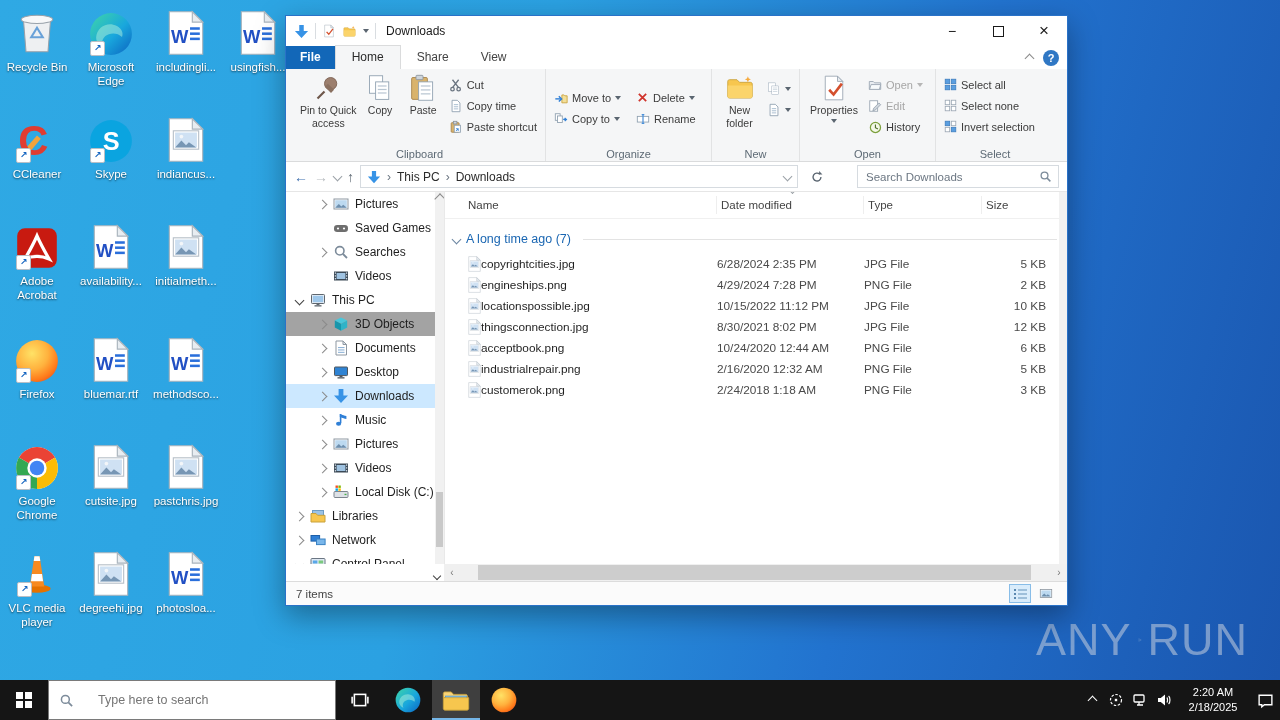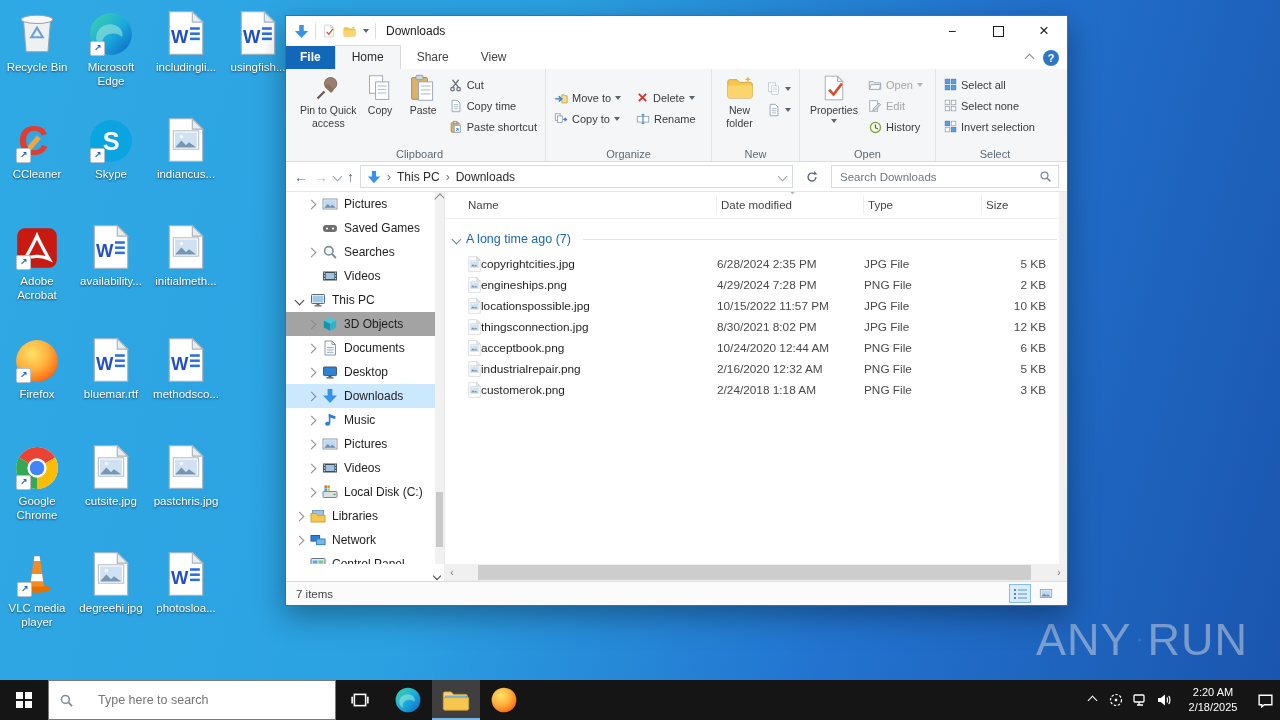--- a/index.html
+++ b/index.html
@@ -54,29 +54,29 @@
   .cv.blue{border-color:#6a84a0;}
   
   .addr{position:absolute;left:0;right:0;top:146px;height:30px;background:#fff;border-bottom:1px solid #e6e6e6;
     display:flex;align-items:center;gap:6px;padding:0 8px;box-sizing:border-box;font-size:13px;}
   .abtn{color:#3f6fae;font-size:14px;}
   .abtn.dis{color:#b8bcc0;}
   .crumb{display:flex;align-items:center;height:23px;border:1px solid #d6dbe0;flex:1;max-width:438px;
     padding:0 6px;gap:6px;font-size:12px;color:#2b2b2b;box-sizing:border-box;}
   .csep{color:#6b7682;font-size:12px;}
   .refbtn{width:24px;height:23px;display:flex;align-items:center;justify-content:center;border:1px solid transparent;}
-  .sbox{display:flex;align-items:flex-start;height:23px;width:228px;border:1px solid #d6dbe0;box-sizing:border-box;padding:4px 6px;margin-left:auto;}
+  .sbox{display:flex;align-items:flex-start;height:23px;width:202px;border:1px solid #d6dbe0;box-sizing:border-box;padding:4px 6px;margin-left:auto;}
   .sbox input{border:none;outline:none;flex:1;font-size:11.5px;font-family:inherit;color:#333;min-width:0;background:transparent;}
   .sbox input::placeholder{color:#6b7682;}
   
   .main{position:absolute;left:0;right:0;top:176px;bottom:41px;display:flex;}
   .navpane{position:relative;width:158px;flex:none;border-right:1px solid #e9e9e9;overflow:hidden;font-size:12px;}
   .nitem{display:flex;align-items:center;height:24px;color:#1e1e1e;}
   .nitem.d1{padding-left:10px;}
-  .nitem.d2{padding-left:22px;}
+  .nitem.d2{padding-left:33px;}
   .nitem .chv{width:14px;flex:none;display:flex;align-items:center;}
   .nitem svg{flex:none;margin-right:6px;}
   .nitem.selrow{background:#cce8ff;}
   .nitem.hovrow{background:#a3a3a3;}
   .nscroll{position:absolute;right:0;top:0;bottom:0;width:9px;background:#f1f1f1;}
   .nthumb{position:absolute;left:1px;right:1px;top:300px;height:55px;background:#c9c9c9;}
   .narr{position:absolute;left:1px;width:7px;height:7px;}
   
   .filearea{flex:1;position:relative;overflow:hidden;}
   .vtrack{position:absolute;right:0;top:0;bottom:0;width:8px;background:#f1f1f1;}
@@ -999,21 +999,21 @@
           <span>PNG File</span>
           <span class="fsize">2 KB</span>
         </div>
         <div class="frow">
           <span class="fname">
               <svg width="13" height="16">
                 <use href="#sy-img"></use>
               </svg>
               <span>locationspossible.jpg</span>
             </span>
-          <span>10/15/2022 11:57 PM</span>
+          <span>10/15/2022 11:12 PM</span>
           <span>JPG File</span>
           <span class="fsize">10 KB</span>
         </div>
         <div class="frow">
           <span class="fname">
               <svg width="13" height="16">
                 <use href="#sy-img"></use>
               </svg>
               <span>thingsconnection.jpg</span>
             </span>

